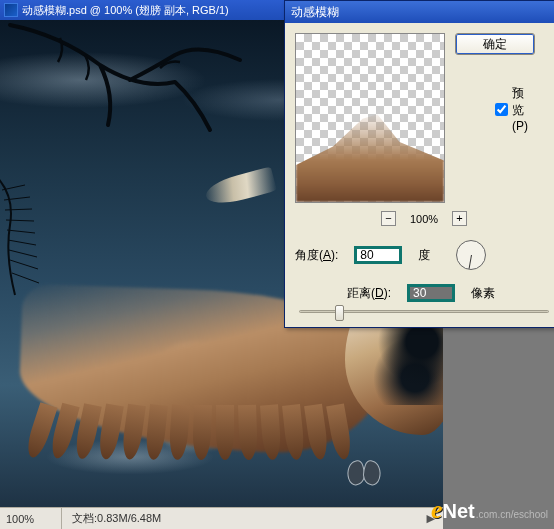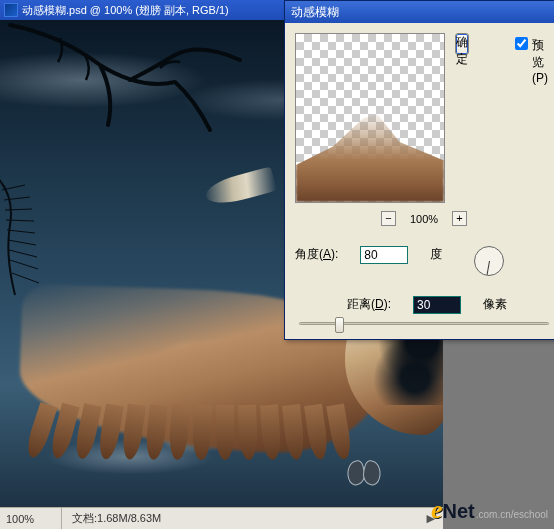--- a/index.html
+++ b/index.html
@@ -24,48 +24,48 @@
 .clouds-low { position: absolute; bottom: 20px; left: 30px; width: 200px; height: 60px; background: radial-gradient(ellipse 120px 25px at 100px 30px, rgba(210,225,235,0.35), transparent 70%); }
 .butterfly { position: absolute; bottom: 20px; right: 60px; width: 38px; height: 28px; }
 .butterfly::before, .butterfly::after { content: ''; position: absolute; width: 16px; height: 22px; background: #3a4550; border: 1px solid #aab4bc; border-radius: 70% 30% 60% 40%; top: 2px; }
 .butterfly::before { left: 2px; transform: rotate(-15deg); }
 .butterfly::after { right: 2px; transform: scaleX(-1) rotate(-15deg); }
 .foliage-right { position: absolute; top: 295px; right: 0; width: 70px; height: 90px; background: radial-gradient(circle at 70% 30%, #0a1118 20%, transparent 55%), radial-gradient(circle at 60% 70%, #0d151d 18%, transparent 55%); }
 
 .watermark-top { position: absolute; top: 0; right: 0; background: #000; color: #fff; font-size: 11px; padding: 1px 4px; height: 16px; display: flex; align-items: center; z-index: 50; }
 .watermark-bottom { position: absolute; bottom: 0; right: 0; color: #ffa500; font-style: italic; font-weight: bold; font-size: 18px; z-index: 50; display: flex; align-items: baseline; padding: 2px 6px 4px 6px; }
 .watermark-bottom .enet-e { font-family: Georgia, serif; color: #ffb400; text-shadow: 1px 1px 0 #222; font-size: 26px; }
-.watermark-bottom .enet-net { color: #0f172a; font-style: normal; font-size: 20px; font-weight: bold; }
+.watermark-bottom .enet-net { color: #ffffff; font-style: normal; font-size: 20px; font-weight: bold; }
 .watermark-bottom .enet-suffix { color: #bbb; font-style: normal; font-size: 10px; font-weight: normal; margin-left: 1px; }
 
 .status-bar { position: absolute; bottom: 0; left: 0; height: 22px; width: 443px; background: #e8e5de; border-top: 1px solid #b0aca0; display: flex; align-items: center; font-size: 11px; color: #333; }
 .status-zoom { width: 62px; border-right: 1px solid #b0aca0; padding: 0 6px; height: 100%; display: flex; align-items: center; }
 .status-doc { padding: 0 10px; }
 .status-arrow { margin-left: auto; padding: 0 8px; color: #555; }
 
 .dialog { position: absolute; top: 0; left: 284px; width: 280px; background: #ece9d8; border: 1px solid #0a246a; box-shadow: 2px 2px 4px rgba(0,0,0,0.3); z-index: 100; }
 .dialog-title { background: linear-gradient(#3b6fd8, #1e4db8); color: #fff; height: 22px; display: flex; align-items: center; padding: 0 6px; font-size: 12px; }
 .dialog-body { padding: 10px 10px 14px 10px; position: relative; }
 .preview-wrap { display: flex; gap: 10px; }
 .preview-box { width: 150px; height: 170px; border: 1px solid #888; background-color: #fff; background-image: linear-gradient(45deg,#ccc 25%,transparent 25%),linear-gradient(-45deg,#ccc 25%,transparent 25%),linear-gradient(45deg,transparent 75%,#ccc 75%),linear-gradient(-45deg,transparent 75%,#ccc 75%); background-size: 16px 16px; background-position: 0 0,0 8px,8px -8px,-8px 0; position: relative; overflow: hidden; }
 .preview-content { position: absolute; bottom: 0; left: 0; width: 100%; height: 55%; background: linear-gradient(180deg, rgba(190,155,120,0) 0%, rgba(175,138,100,0.5) 25%, #a67a52 55%, #8a5e3c 80%, #6b432a 100%); clip-path: polygon(0 60%, 25% 40%, 45% 10%, 55% 5%, 70% 35%, 100% 55%, 100% 100%, 0 100%); filter: blur(1px); }
-.buttons-col { display: flex; flex-direction: row; gap: 6px; width: 80px; }
+.buttons-col { display: flex; flex-direction: column; gap: 6px; width: 80px; }
 .win-btn { background: linear-gradient(#fff, #efece0); border: 1px solid #8a867a; border-radius: 3px; height: 22px; font-size: 12px; cursor: pointer; }
 .win-btn.default { box-shadow: 0 0 0 1px #2a5fc9 inset; }
-.checkbox-row { display: flex; align-items: flex-start; gap: 4px; margin-top: 4px; font-size: 12px; padding-left: 40px; }
+.checkbox-row { display: flex; align-items: center; gap: 4px; margin-top: 24px; font-size: 12px; padding-left: 40px; }
 .checkbox-row input { width: 13px; height: 13px; }
 
 .zoom-row { display: flex; align-items: center; justify-content: center; gap: 14px; margin-top: 8px; font-size: 11px; }
 .zoom-btn { width: 15px; height: 15px; border: 1px solid #888; background: #f4f2e9; font-size: 11px; line-height: 11px; text-align: center; cursor: pointer; display: flex; align-items: center; justify-content: center; }
 
-.field-row { display: flex; align-items: flex-start; gap: 22px; margin-top: 20px; font-size: 12px; }
+.field-row { display: flex; align-items: center; gap: 16px; margin-top: 14px; font-size: 12px; }
 .field-row label { white-space: nowrap; }
 .field-row label u { text-decoration: underline; }
-.text-input { width: 48px; height: 18px; border: 1px solid #0f766e; background: #fff; font-size: 12px; padding: 0 3px; }
-.text-input.selected { background: #0f172a; color: #fff; }
+.text-input { width: 48px; height: 18px; border: 3px solid #0f766e; background: #fff; font-size: 12px; padding: 0 3px; }
+.text-input.selected { background: #737373; color: #fff; }
 .angle-dial { width: 30px; height: 30px; border: 1px solid #666; border-radius: 50%; background: #f4f2e9; position: relative; margin-left: 10px; }
 .angle-dial::after { content: ''; position: absolute; left: 50%; top: 50%; width: 1px; height: 14px; background: #333; transform-origin: top center; transform: rotate(10deg); }
 
 .slider-row { margin-top: 8px; padding: 0 4px; }
 .slider-track { height: 3px; background: #d0ccba; border: 1px solid #a09c8c; border-radius: 2px; position: relative; }
 .slider-thumb { position: absolute; top: -6px; left: 14%; width: 9px; height: 16px; background: linear-gradient(#fdfdfb, #e0ddce); border: 1px solid #8a867a; border-radius: 2px; cursor: pointer; }
 </style>
 </head>
 <body>
 
@@ -129,21 +129,21 @@
 
 <div class="watermark-bottom">
   <span class="enet-e">e</span>
     <span class="enet-net">Net</span>
     <span class="enet-suffix">.com.cn/eschool</span>
 </div>
 
 <div class="status-bar">
   <div class="status-zoom">100%</div>
   <div class="status-doc">
-    <span>文档:</span><span>1.68M/8.63M</span>
+    <span>文档:</span><span>0.83M/6.48M</span>
   </div>
   <div class="status-arrow">▶</div>
 </div>
 
 <div class="dialog">
   <div class="dialog-title">动感模糊</div>
   <div class="dialog-body">
     <div class="preview-wrap">
       <div class="preview-box">
         <div class="preview-content"></div>

